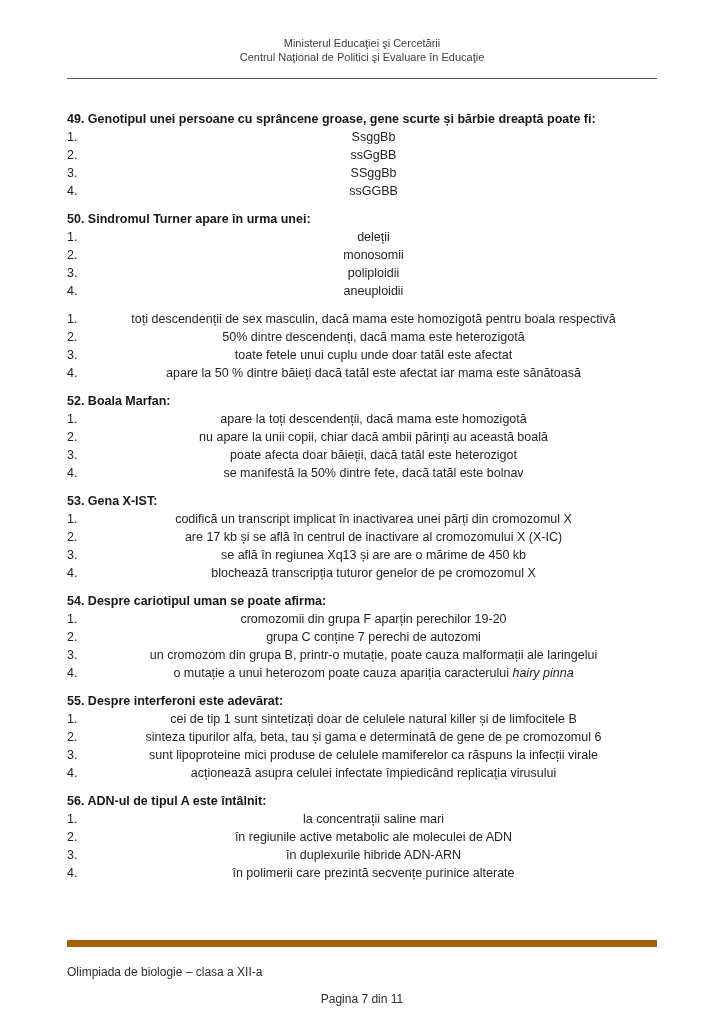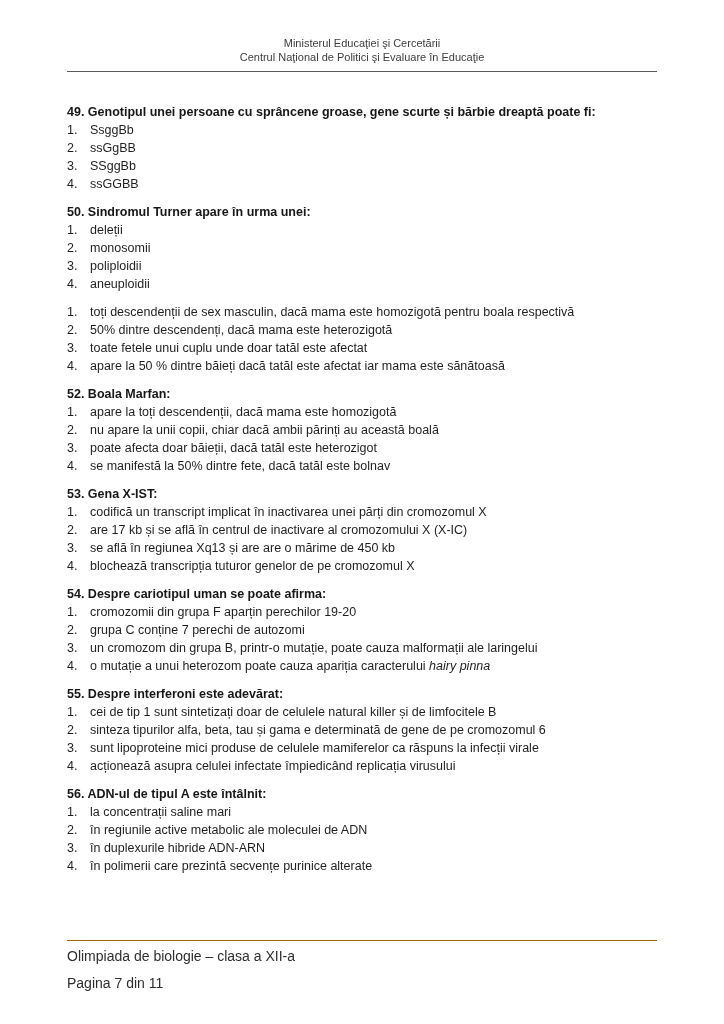--- a/index.html
+++ b/index.html
@@ -18,21 +18,21 @@
     font-family: "Liberation Sans", sans-serif;
     color: #1f1f1f;
     overflow: hidden;
   }
   .doc-header {
     text-align: center;
     font-size: 11px;
     line-height: 14px;
     color: #3d3d3d;
     border-bottom: 1px solid #5a5a5a;
-    padding-bottom: 7px;
+    padding-bottom: 14px;
   }
   .questions {
     margin-top: 31px;
   }
   .question-block {
     margin-bottom: 10px;
   }
   .q-title {
     font-weight: bold;
     font-size: 12.5px;
@@ -43,33 +43,35 @@
     display: flex;
     font-size: 12.5px;
     line-height: 18px;
   }
   .opt-num {
     flex: none;
     width: 23px;
   }
   .opt-text {
     flex: 1;
+    text-align: center;
   }
   .doc-footer {
     position: absolute;
     left: 67px;
     right: 67px;
     top: 940px;
-    border-top: 1px solid #a16207;
-    padding-top: 8px;
-    font-size: 14px;
+    border-top: 7px solid #a16207;
+    padding-top: 18px;
+    font-size: 12px;
     line-height: 14px;
     color: #2e2e2e;
   }
   .footer-page {
+    text-align: center;
     margin-top: 13px;
   }
 </style>
 </head>
 <body>
 
 <div class="page">
 
   <header class="doc-header">
     <div>Ministerul Educaţiei şi Cercetării</div>

